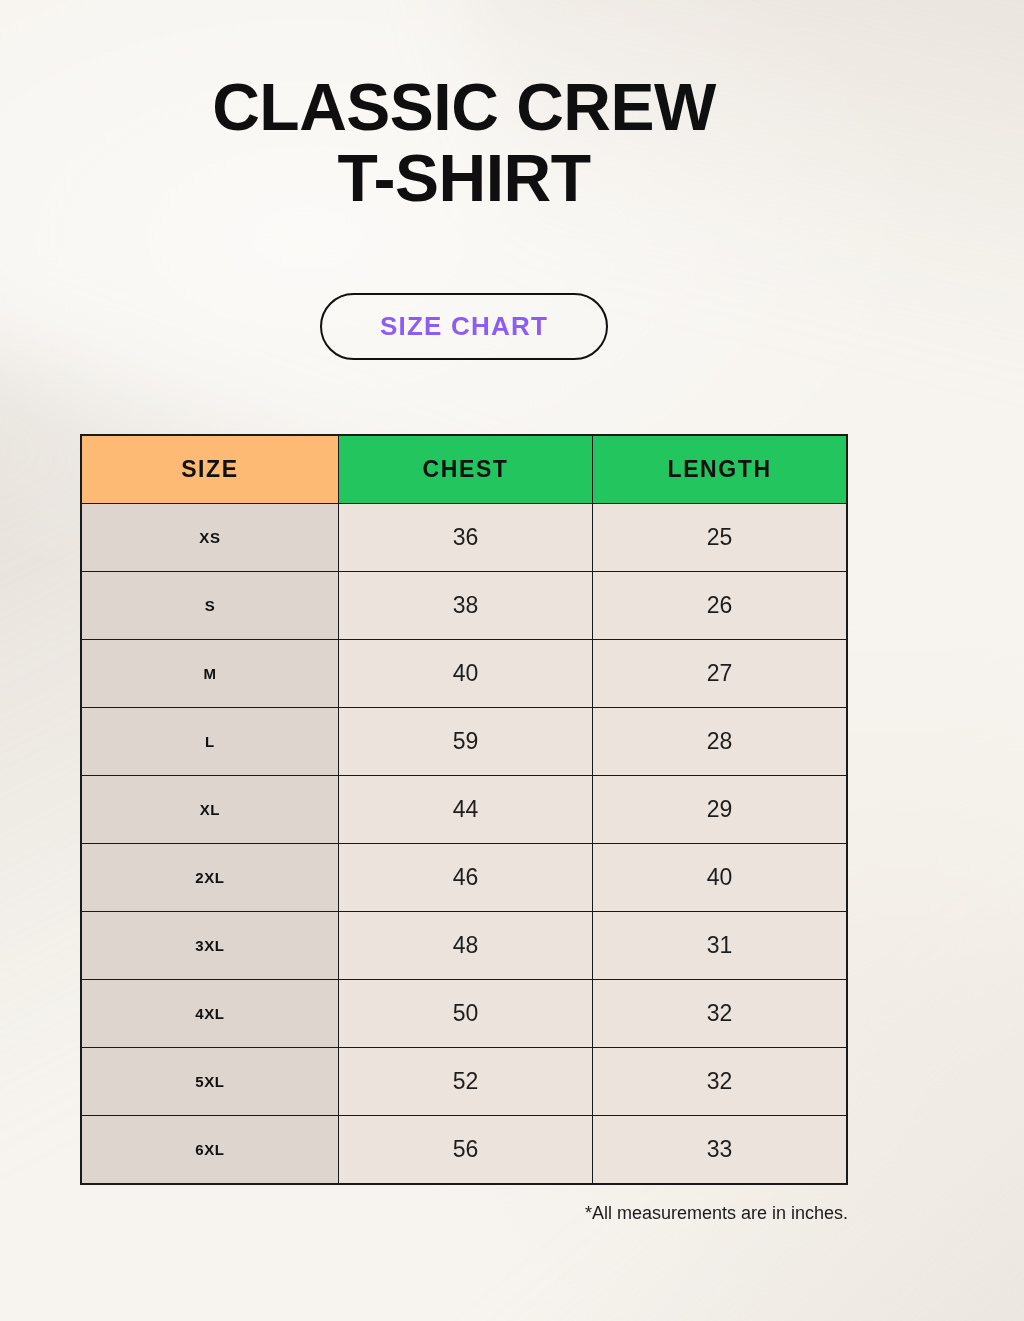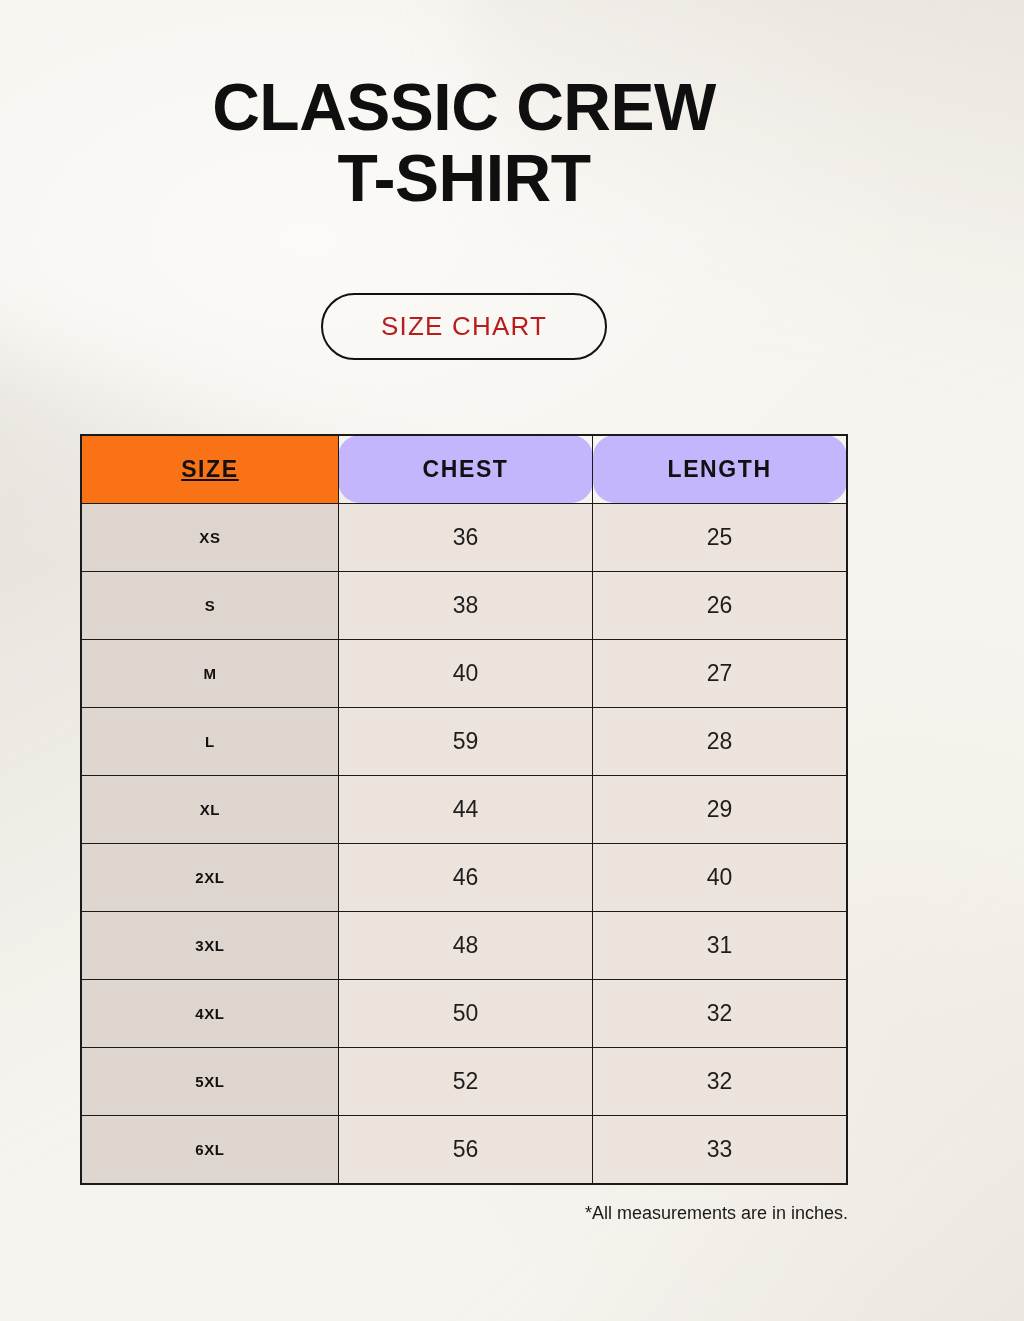--- a/index.html
+++ b/index.html
@@ -74,23 +74,23 @@
   .badge-row {
     display: flex;
     justify-content: center;
     margin-top: 78px;
   }
   .badge {
     border: 2.5px solid #111111;
     border-radius: 40px;
     padding: 16px 58px;
     font-size: 26px;
-    font-weight: 400;
+    font-weight: 700;
     letter-spacing: 1.2px;
-    color: #b91c1c;
+    color: #8b5cf6;
     background: transparent;
   }
 
   .table-wrap {
     margin-top: 74px;
   }
   table.size-table {
     width: 100%;
     border-collapse: collapse;
     table-layout: fixed;
@@ -107,22 +107,22 @@
     text-align: center;
     vertical-align: middle;
   }
 
   thead th {
     font-size: 23px;
     font-weight: 700;
     letter-spacing: 1.6px;
     height: 72px;
   }
-  th.head-size { background: #f97316; text-decoration: underline; }
-  th.head-chest, th.head-length { background: #c4b5fd; border-radius: 22px; }
+  th.head-size { background: #fdba74; }
+  th.head-chest, th.head-length { background: #22c55e; }
 
   tbody td.cell-size {
     background: #ded5ce;
     font-size: 15px;
     font-weight: 700;
     letter-spacing: 0.6px;
   }
   tbody td.cell-val {
     background: #ece4dc;
     font-size: 23px;

